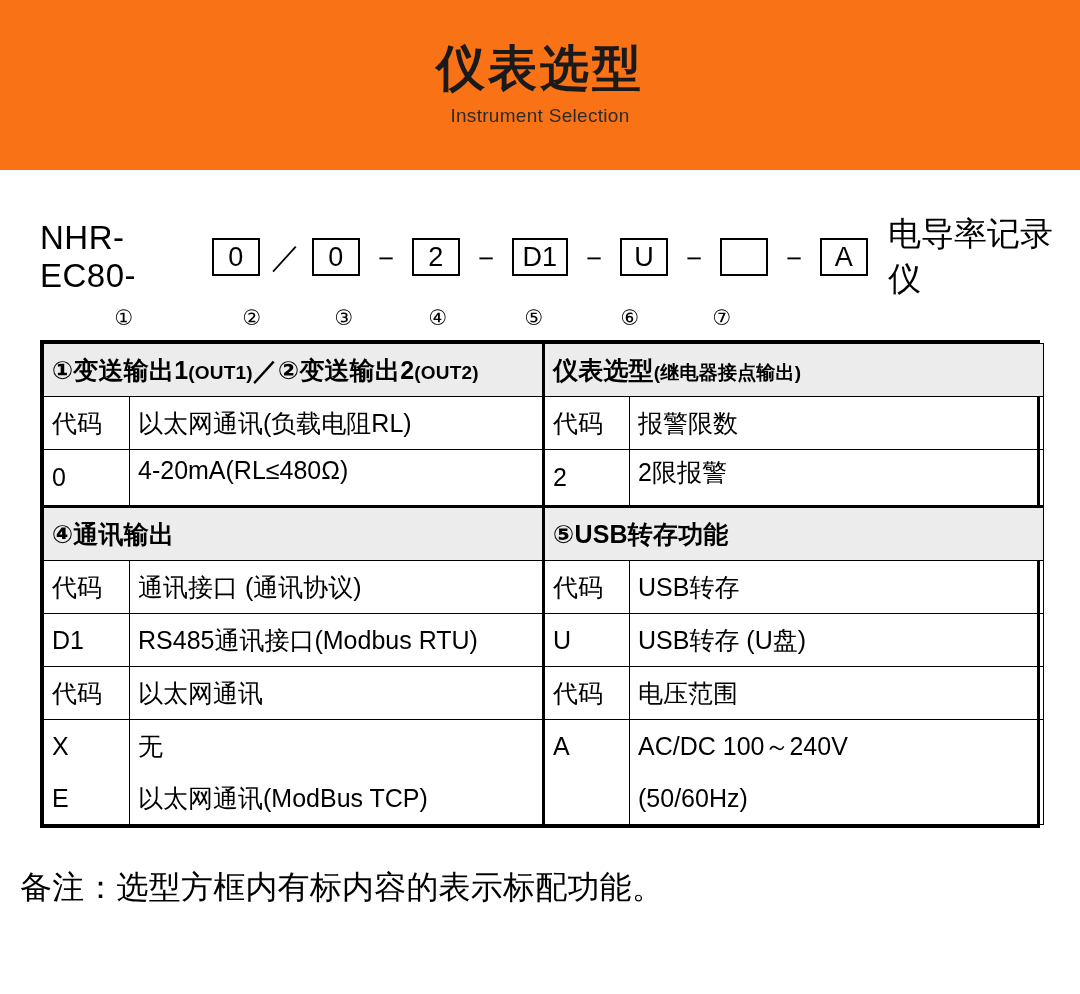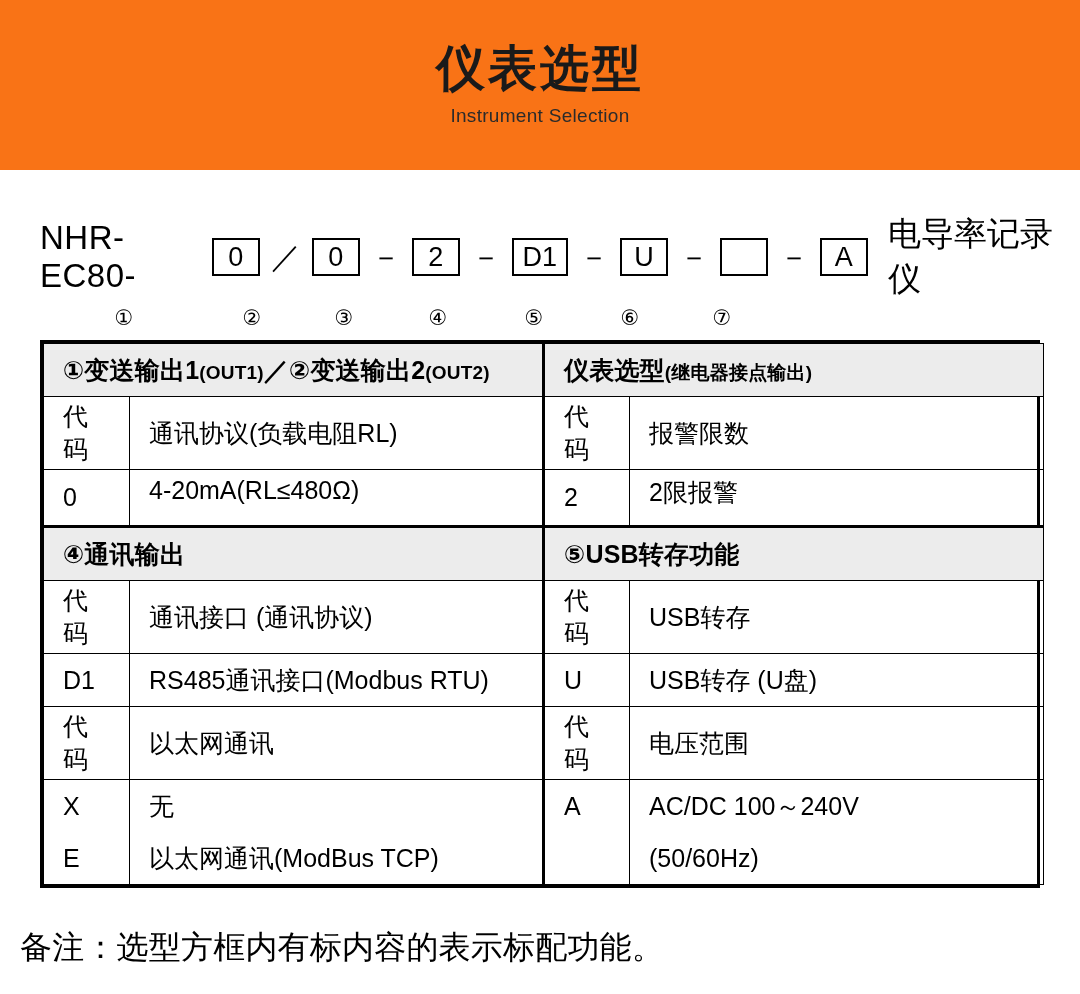--- a/index.html
+++ b/index.html
@@ -97,21 +97,21 @@
     width: 1000px;
     box-sizing: border-box;
   }
   table.spec {
     border-collapse: collapse;
     width: 100%;
     table-layout: fixed;
   }
   table.spec td {
     border: 1px solid #000;
-    padding: 3px 19px;
+    padding: 3px 8px;
     font-size: 25px;
     vertical-align: middle;
     height: 46px;
   }
   td.hdr {
     background: #ececec;
     font-weight: bold;
     font-size: 26px;
     letter-spacing: 0.2px;
   }
@@ -183,21 +183,21 @@
     </colgroup>
     <tbody>
 
       <tr>
         <td class="hdr" colspan="2"><span>①变送输出1</span><span class="sm">(OUT1)</span><span>／②变送输出2</span><span class="sm">(OUT2)</span></td>
         <td class="hdr mid-div" colspan="2"><span>仪表选型</span><span class="sm">(继电器接点输出)</span></td>
       </tr>
 
       <tr>
         <td class="center">代码</td>
-        <td>通讯协议(负载电阻RL)</td>
+        <td>以太网通讯(负载电阻RL)</td>
         <td class="center mid-div">代码</td>
         <td>报警限数</td>
       </tr>
 
       <tr>
         <td class="center tall">0</td>
         <td class="tall" style="vertical-align:top; padding-top:6px;">4-20mA(RL≤480Ω)</td>
         <td class="center tall mid-div">2</td>
         <td class="tall" style="vertical-align:top; padding-top:6px;">2限报警</td>
       </tr>

